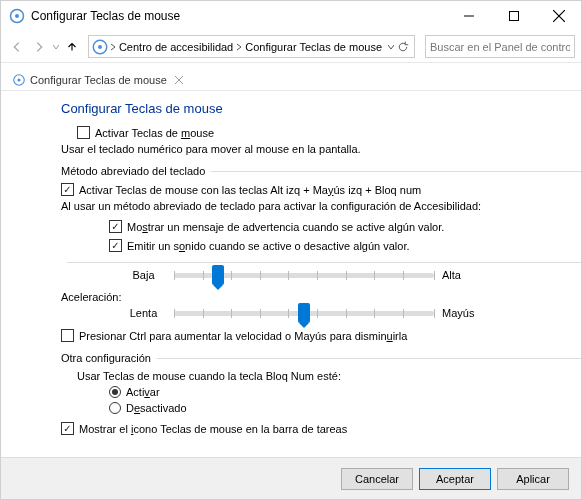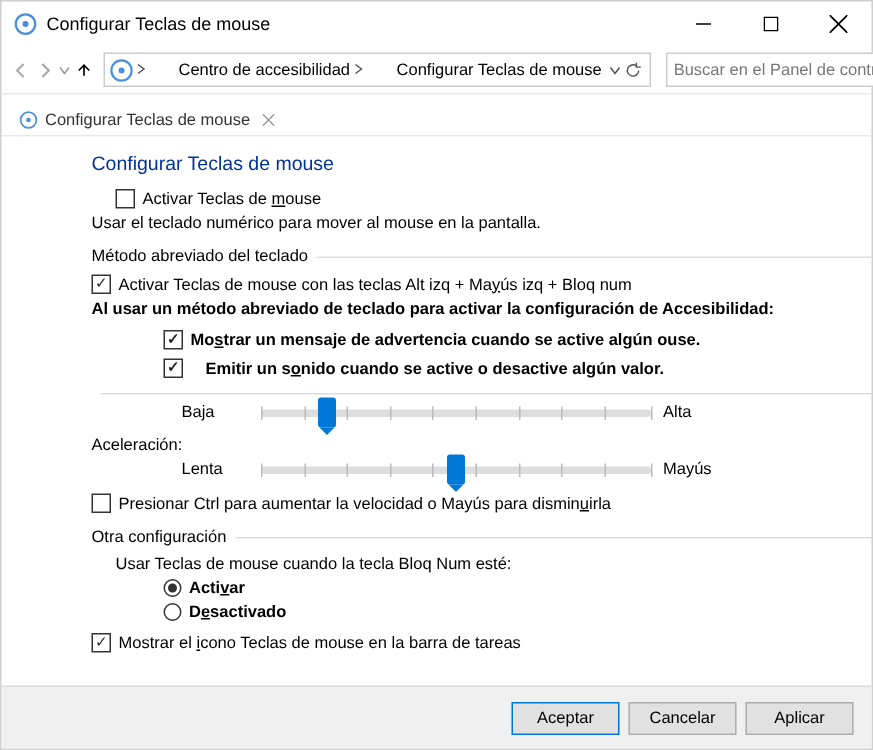--- a/index.html
+++ b/index.html
@@ -17,56 +17,56 @@
 
   
   .navbar { height: 32px; display: flex; align-items: center; padding: 0 6px; border-bottom: 1px solid #e8e8e8; gap:2px;}
   .navbtn { width: 26px; height: 24px; display: flex; align-items: center; justify-content: center; border-radius: 2px; }
   .navbtn.disabled svg { opacity: .35; }
   .navbtn svg { width:14px; height:14px; }
   .dropchev { width:10px; display:flex; align-items:center; justify-content:center; }
   .dropchev svg { width:8px; height:8px; opacity:.6; }
   .breadcrumb { flex: 1; display: flex; align-items: center; height: 23px; border: 1px solid #ccc; padding: 0 2px; margin: 0 4px; font-size: 11px; background:#fff;}
   .breadcrumb .bicon { width:18px; height:18px; display:flex; align-items:center; justify-content:center; }
-  .breadcrumb .part { padding: 2px 2px; white-space:nowrap;margin-left:19px; }
+  .breadcrumb .part { padding: 2px 2px; white-space:nowrap; }
   .breadcrumb .spacer { flex:1; }
   .breadcrumb .chevsep svg { width:8px; height:8px; }
   .bc-refresh { display:flex; align-items:center; gap:2px; padding:0 3px; }
   .search { width: 150px; height: 23px; border: 1px solid #ccc; margin-left: 4px; padding: 0 4px; font-size: 11px; color:#777; display:flex; align-items:center; }
   .search::placeholder { color:#777; }
 
   
   .tabrow { height: 28px; display: flex; align-items: flex-end; padding: 0 4px; border-bottom: 1px solid #e8e8e8; }
   .tab { display: flex; align-items: center; height: 22px; padding: 0 6px; border: 1px solid transparent; border-bottom:none; font-size: 11px; gap:4px; color:#333;}
   .tab .ticon { width:14px; height:14px; }
   .tab .close { width:12px; height:12px; display:flex; align-items:center; justify-content:center; margin-left:2px;}
   .tab .close svg { width:8px; height:8px; opacity:.6; }
 
   
   .content { flex: 1; overflow: hidden; padding: 6px 0 0 60px; position:relative; }
   .h1 { color: #003399; font-size: 13px; margin: 4px 0 10px 0; }
   .row { display: flex; align-items: center; margin: 2px 0; font-size: 11px; }
   .indent1 { margin-left: 16px; }
   .indent2 { }
-  .indent3 { margin-left: 48px; font-weight: bold; }
+  .indent3 { margin-left: 48px; }
   .checkbox { width: 13px; height: 13px; border: 1px solid #333; margin-right: 5px; flex-shrink:0; display:flex; align-items:center; justify-content:center; background:#fff;}
   .checkbox.checked::after { content:'✓'; font-size:10px; color:#222; line-height:10px; }
   .radio { width: 12px; height: 12px; border: 1px solid #333; border-radius: 50%; margin-right: 5px; flex-shrink:0; display:flex; align-items:center; justify-content:center; background:#fff;}
   .radio.checked::after { content:''; width:6px; height:6px; border-radius:50%; background:#333; }
   .desc { color:#000; font-size:11px; margin:4px 0 8px 0; }
   .group { margin: 10px 0 4px 0; }
   .group-label { display:flex; align-items:center; font-size:11px; color:#000; margin-bottom:6px;justify-content:flex-end; }
   .group-label .line { flex:1; height:1px; background:#ddd; margin-left:6px; }
   .slider-line { height: 5px; position: relative; background: #ddd; width: 260px; border-radius:2px;}
   .slider-ticks { position:absolute; top:-2px; left:0; right:0; height:9px; }
   .slider-tick { position:absolute; top:0; width:1px; height:9px; background:#bbb; }
   .slider-thumb { position:absolute; top:-8px; width:12px; height:20px; background:#0078d7; border-radius:2px; transform:translateX(-50%);}
   .slider-thumb::after { content:''; position:absolute; bottom:-5px; left:1px; width:0; height:0; border-left:5px solid transparent; border-right:5px solid transparent; border-top:5px solid #0078d7;}
   .slider-row { display:flex; align-items:center; gap:8px; }
-  .slider-lbl { width:45px; text-align:left; font-size:11px; }
+  .slider-lbl { width:45px; text-align:center; font-size:11px; }
   .slider-rlbl { width:60px; font-size:11px; }
 
   
   .btnbar { height: 42px; border-top: 1px solid #dcdcdc; background:#f0f0f0; display:flex; align-items:center; justify-content:flex-end; padding:0 12px; gap:6px; }
   .btn { min-width:72px; height:22px; border:1px solid #adadad; background:#e1e1e1; font-size:11px; display:flex; align-items:center; justify-content:center; }
   .btn.default { border-color:#0078d7; }
   .u { text-decoration: underline; }
 </style>
 </head>
 <body>
@@ -190,24 +190,24 @@
       <div class="row indent2">
         <span class="checkbox checked"></span>
         <span>
           <span>Activar Teclas de mouse con las teclas Alt izq + Ma</span><span class="u">y</span><span>ús izq + Bloq num</span>
         </span>
       </div>
       <div class="desc indent3">Al usar un método abreviado de teclado para activar la configuración de Accesibilidad:</div>
       <div class="row indent3">
         <span class="checkbox checked"></span>
         <span>
-          <span>Mo</span><span class="u">s</span><span>trar un mensaje de advertencia cuando se active algún ouse.</span>
-        </span>
-      </div>
-      <div class="row indent3" style="margin-top:6px;gap:10px;">
+          <span>Mo</span><span class="u">s</span><span>trar un mensaje de advertencia cuando se active algún valor.</span>
+        </span>
+      </div>
+      <div class="row indent3" style="margin-top:6px;">
         <span class="checkbox checked"></span>
         <span>
           <span>Emitir un s</span><span class="u">o</span><span>nido cuando se active o desactive algún valor.</span>
         </span>
       </div>
     </div>
 
     <div class="group">
       <div class="group-label">
           <span class="line"></span>
@@ -289,18 +289,18 @@
         <span class="checkbox checked"></span>
         <span>
           <span>Mostrar el </span><span class="u">i</span><span>cono Teclas de mouse en la barra de tareas</span>
         </span>
       </div>
     </div>
 
   </div>
 
   <div class="btnbar">
+    <div class="btn">Cancelar</div>
     <div class="btn default">Aceptar</div>
-    <div class="btn">Cancelar</div>
     <div class="btn">Aplicar</div>
   </div>
 
 </div>
 
 </body></html>

